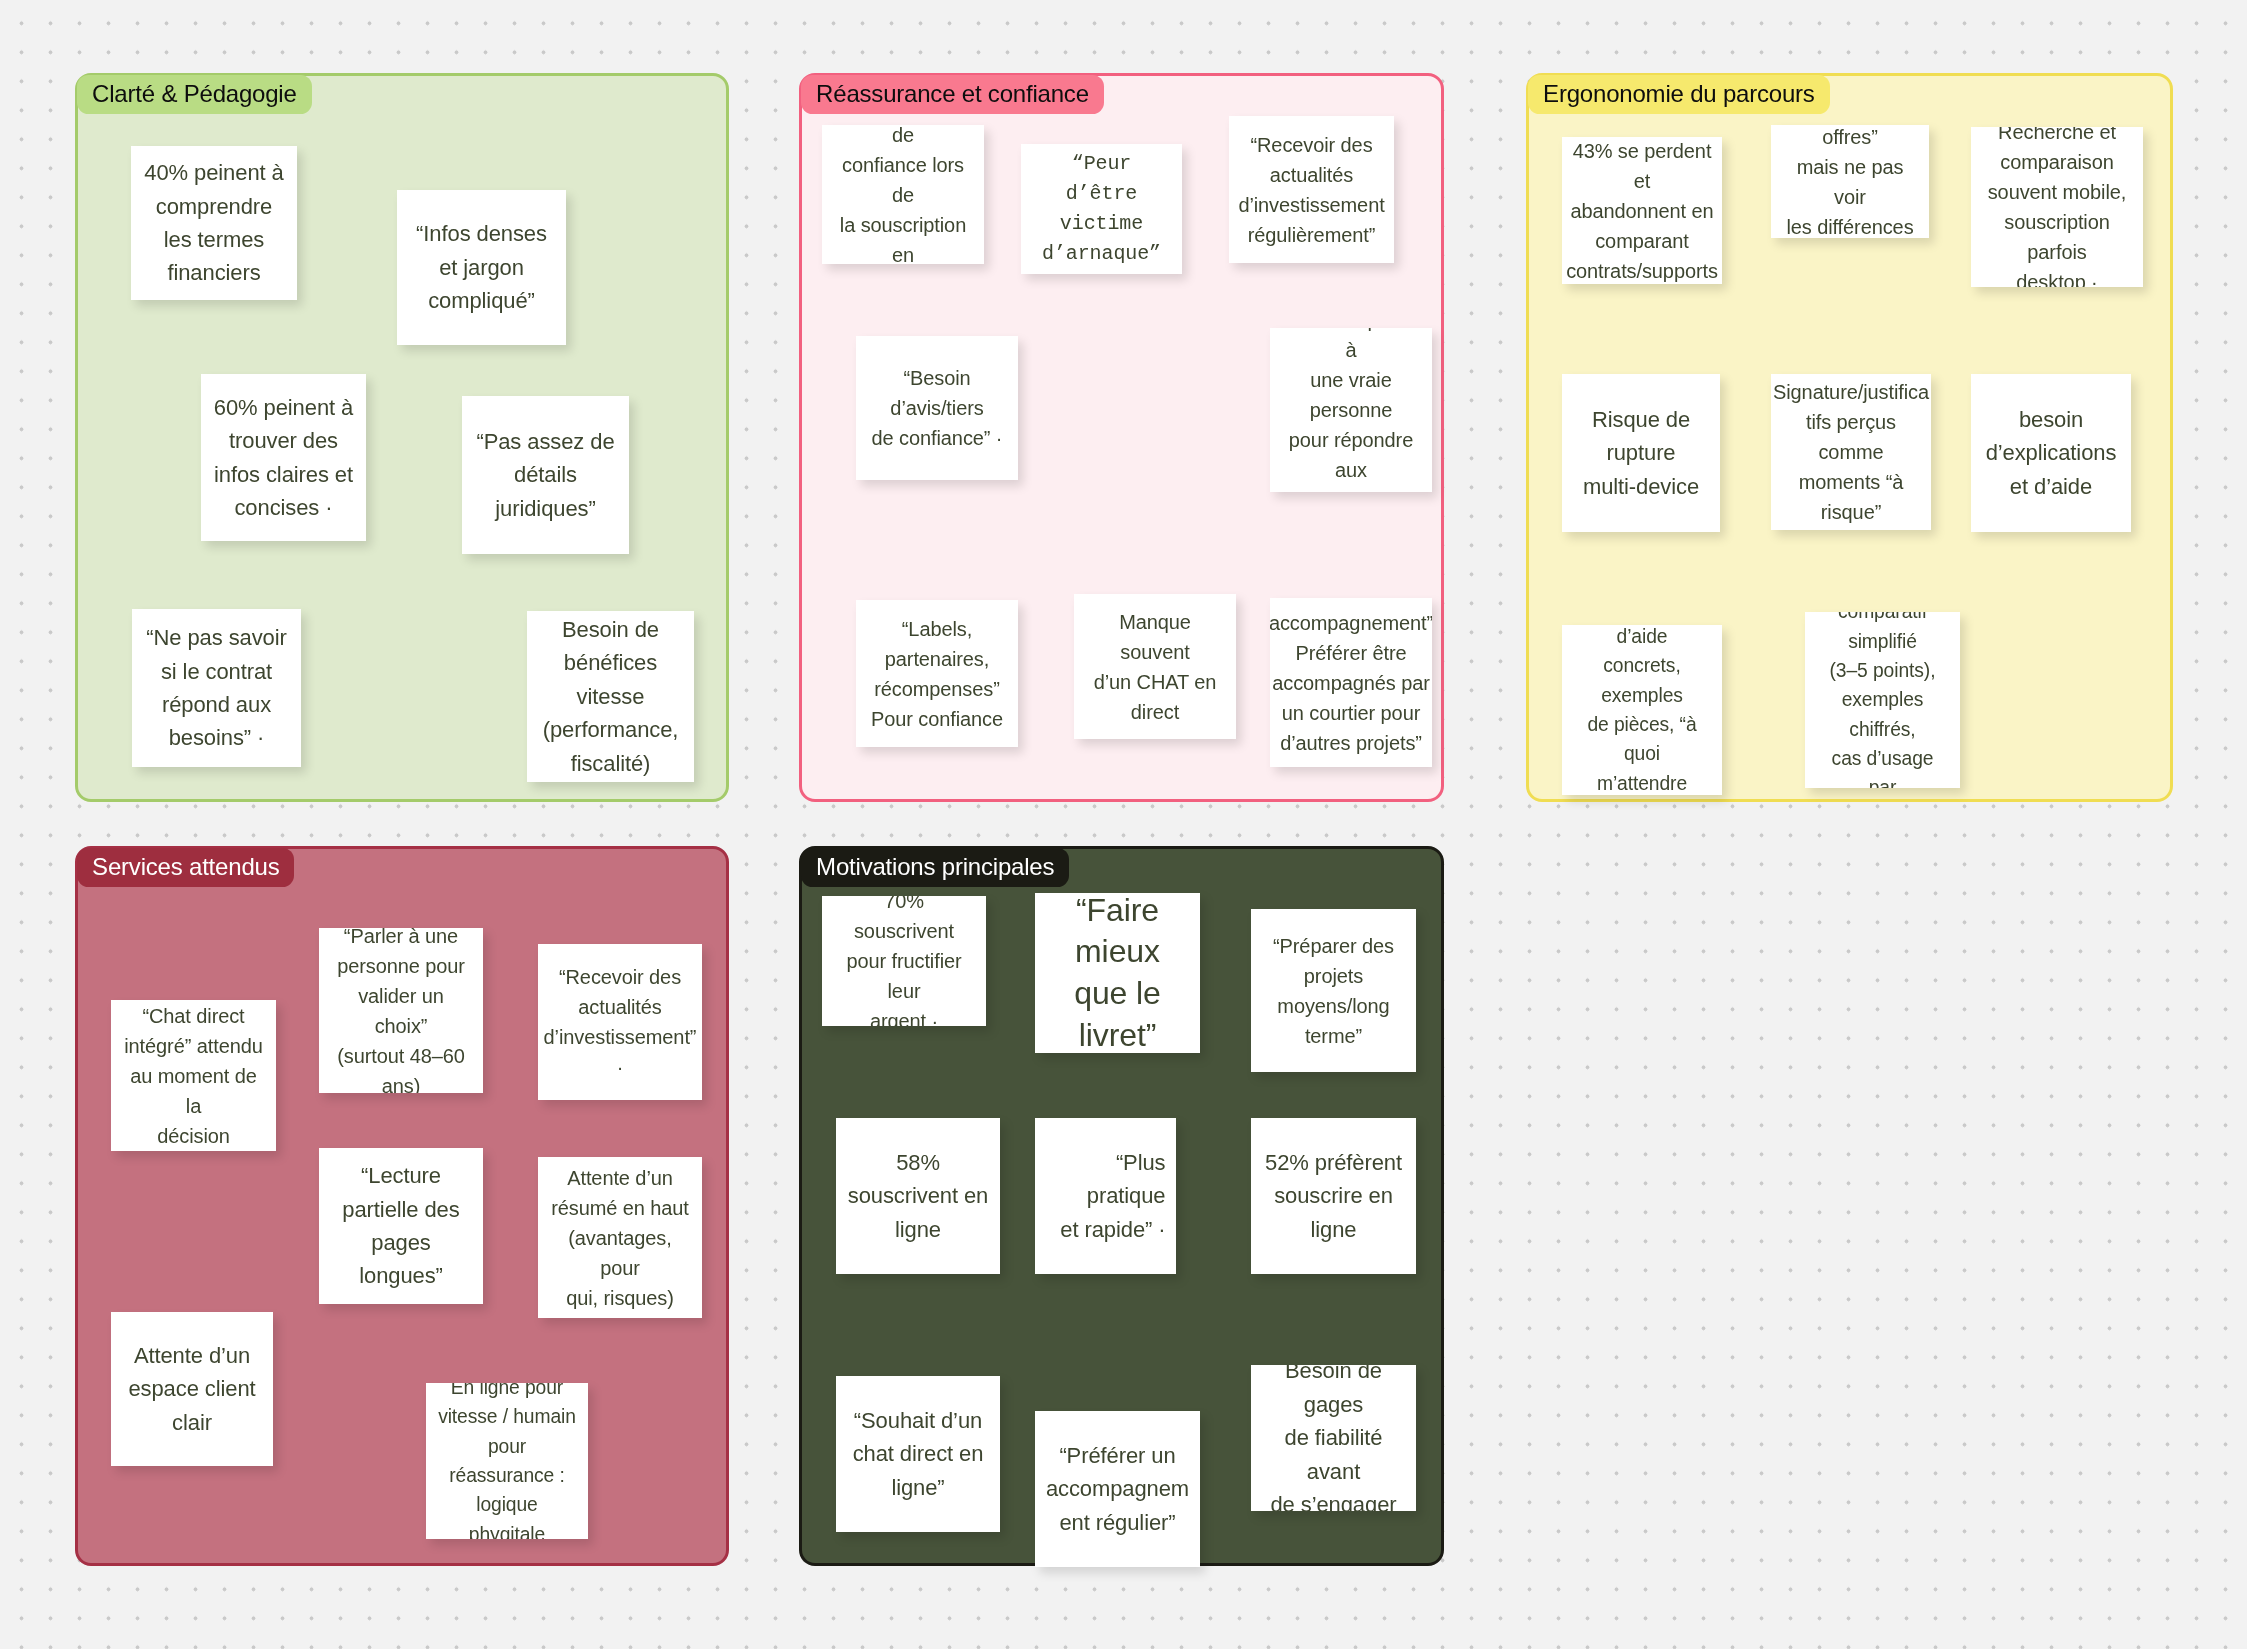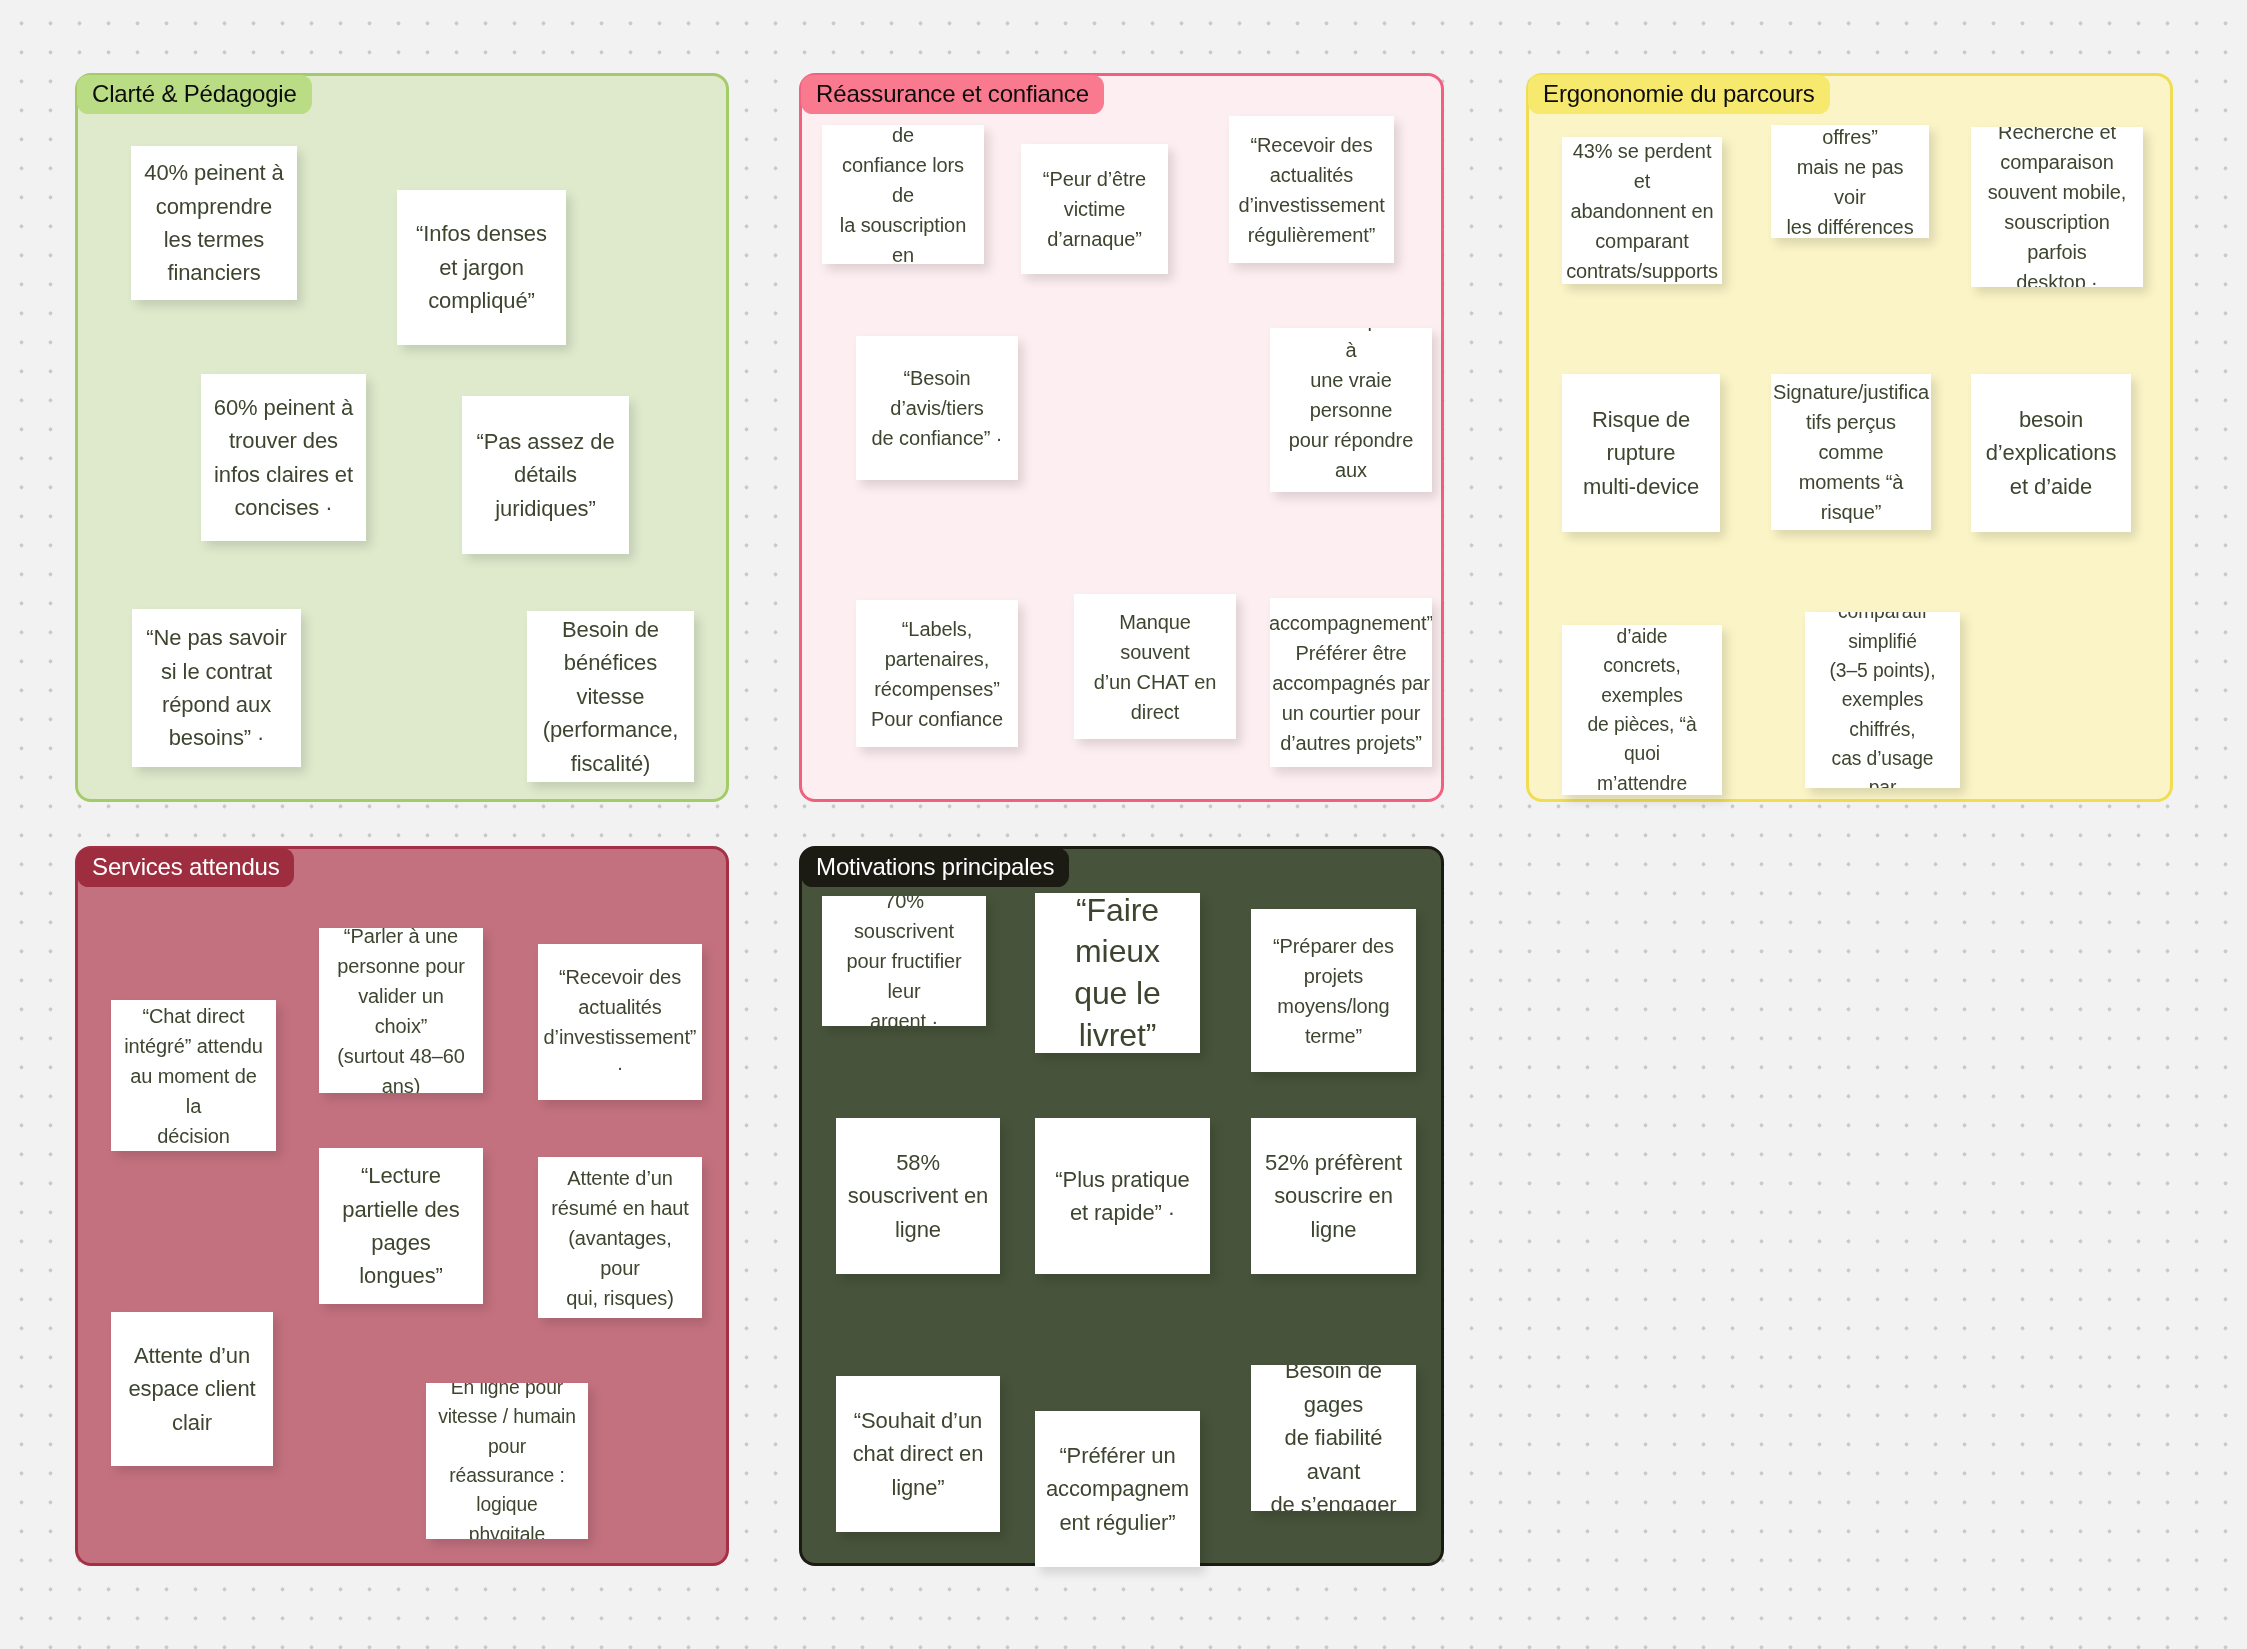--- a/index.html
+++ b/index.html
@@ -110,21 +110,21 @@
 fiscalité)</div>
   </div>
 
   <div class="group g-pink" style="left:799px; top:73px; width:645px; height:729px;">
     <div class="group-title">Réassurance et confiance</div>
 
     <div class="note sm" style="left:20px; top:49px; width:162px; height:139px;">30% manquent de
 confiance lors de
 la souscription en
 ligne</div>
-    <div class="note sm" style="left:219px; top:68px; width:147px; height:130px;">“Peur d’être
+    <div class="note sm" style="left:219px; top:68px; width:161px; height:130px;font-family:Liberation Mono, monospace;">“Peur d’être
 victime d’arnaque”</div>
     <div class="note sm" style="left:427px; top:40px; width:165px; height:147px;">“Recevoir des
 actualités
 d’investissement
 régulièrement”</div>
 
     <div class="note sm" style="left:54px; top:260px; width:162px; height:144px;">“Besoin d’avis/tiers
 de confiance” ·</div>
     <div class="note sm" style="left:468px; top:252px; width:162px; height:164px;">“Préférer parler à
 une vraie personne
@@ -227,21 +227,21 @@
     <div class="note big" style="left:233px; top:44px; width:165px; height:160px;">“Faire mieux
 que le livret”</div>
     <div class="note sm" style="left:449px; top:60px; width:165px; height:163px;">“Préparer des
 projets
 moyens/long
 terme”</div>
 
     <div class="note" style="left:34px; top:269px; width:164px; height:156px;">58%
 souscrivent en
 ligne</div>
-    <div class="note" style="left:233px; top:269px; width:175px; height:156px;">“Plus pratique
+    <div class="note" style="left:233px; top:269px; width:141px; height:156px;text-align:right;">“Plus pratique
 et rapide” ·</div>
     <div class="note" style="left:449px; top:269px; width:165px; height:156px;">52% préfèrent
 souscrire en
 ligne</div>
 
     <div class="note" style="left:34px; top:527px; width:164px; height:156px;">“Souhait d’un
 chat direct en
 ligne”</div>
     <div class="note" style="left:233px; top:562px; width:165px; height:156px;">“Préférer un
 accompagnem

